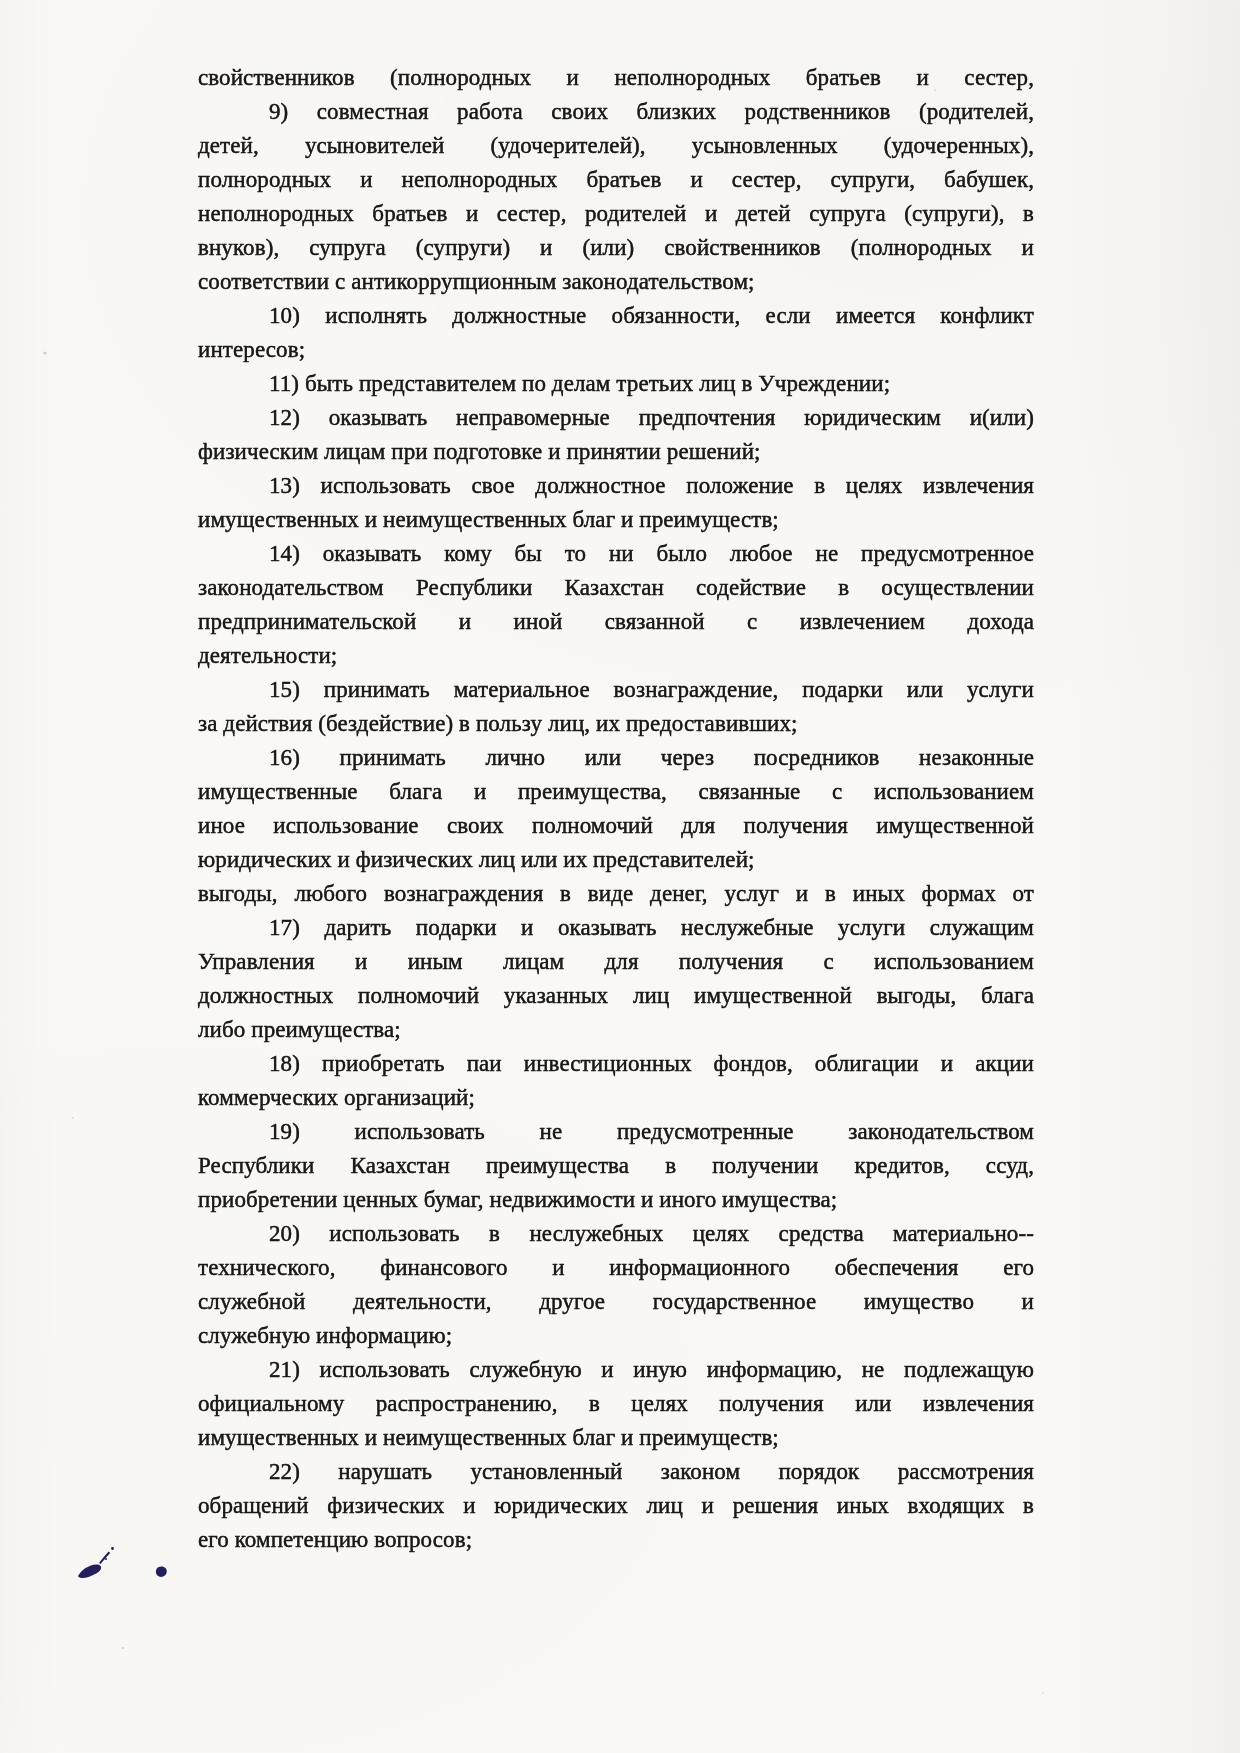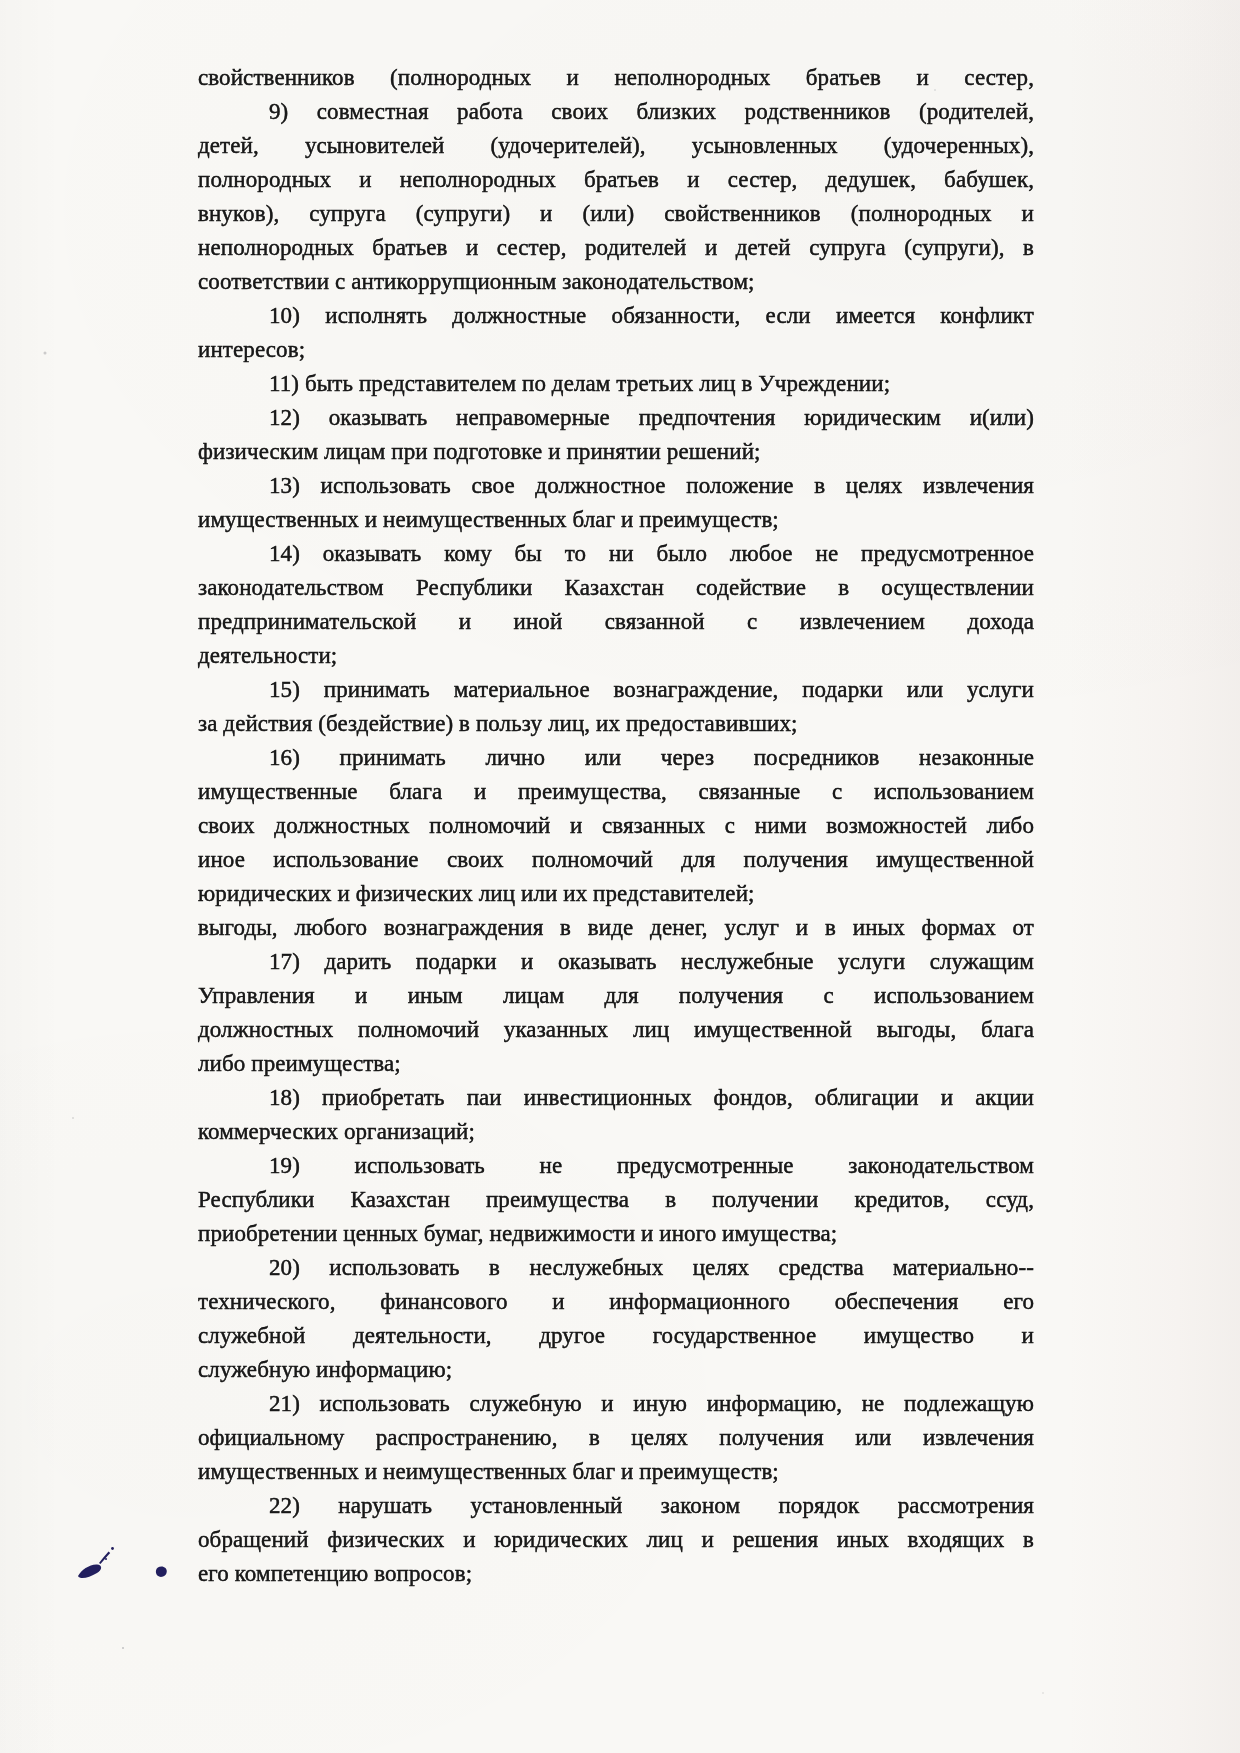--- a/index.html
+++ b/index.html
@@ -62,40 +62,39 @@
 </style>
 </head>
 <body>
 
 <div class="page">
 
   <div class="textblock">
       <div class="line just">свойственников (полнородных и неполнородных братьев и сестер,</div>
       <div class="line just ind">9) совместная работа своих близких родственников (родителей,</div>
       <div class="line just">детей, усыновителей (удочерителей), усыновленных (удочеренных),</div>
-      <div class="line just">полнородных и неполнородных братьев и сестер, дедушек, бабушек,</div>
+      <div class="line just">полнородных и неполнородных братьев и сестер, супруги, бабушек,</div>
+      <div class="line just">неполнородных братьев и сестер, родителей и детей супруга (супруги), в</div>
       <div class="line just">внуков), супруга (супруги) и (или) свойственников (полнородных и</div>
-      <div class="line just">неполнородных братьев и сестер, родителей и детей супруга (супруги), в</div>
       <div class="line">соответствии с антикоррупционным законодательством;</div>
       <div class="line just ind">10) исполнять должностные обязанности, если имеется конфликт</div>
       <div class="line">интересов;</div>
       <div class="line ind">11) быть представителем по делам третьих лиц в Учреждении;</div>
       <div class="line just ind">12) оказывать неправомерные предпочтения юридическим и(или)</div>
       <div class="line">физическим лицам при подготовке и принятии решений;</div>
       <div class="line just ind">13) использовать свое должностное положение в целях извлечения</div>
       <div class="line">имущественных и неимущественных благ и преимуществ;</div>
       <div class="line just ind">14) оказывать кому бы то ни было любое не предусмотренное</div>
       <div class="line just">законодательством Республики Казахстан содействие в осуществлении</div>
       <div class="line just">предпринимательской и иной связанной с извлечением дохода</div>
       <div class="line">деятельности;</div>
       <div class="line just ind">15) принимать материальное вознаграждение, подарки или услуги</div>
       <div class="line">за действия (бездействие) в пользу лиц, их предоставивших;</div>
       <div class="line just ind">16) принимать лично или через посредников незаконные</div>
       <div class="line just">имущественные блага и преимущества, связанные с использованием</div>
-      <div class="line just">своих должностных полномочий и связанных с ними возможностей либо</div>
       <div class="line just">иное использование своих полномочий для получения имущественной</div>
       <div class="line">юридических и физических лиц или их представителей;</div>
       <div class="line just">выгоды, любого вознаграждения в виде денег, услуг и в иных формах от</div>
       <div class="line just ind">17) дарить подарки и оказывать неслужебные услуги служащим</div>
       <div class="line just">Управления и иным лицам для получения с использованием</div>
       <div class="line just">должностных полномочий указанных лиц имущественной выгоды, блага</div>
       <div class="line">либо преимущества;</div>
       <div class="line just ind">18) приобретать паи инвестиционных фондов, облигации и акции</div>
       <div class="line">коммерческих организаций;</div>
       <div class="line just ind">19) использовать не предусмотренные законодательством</div>

